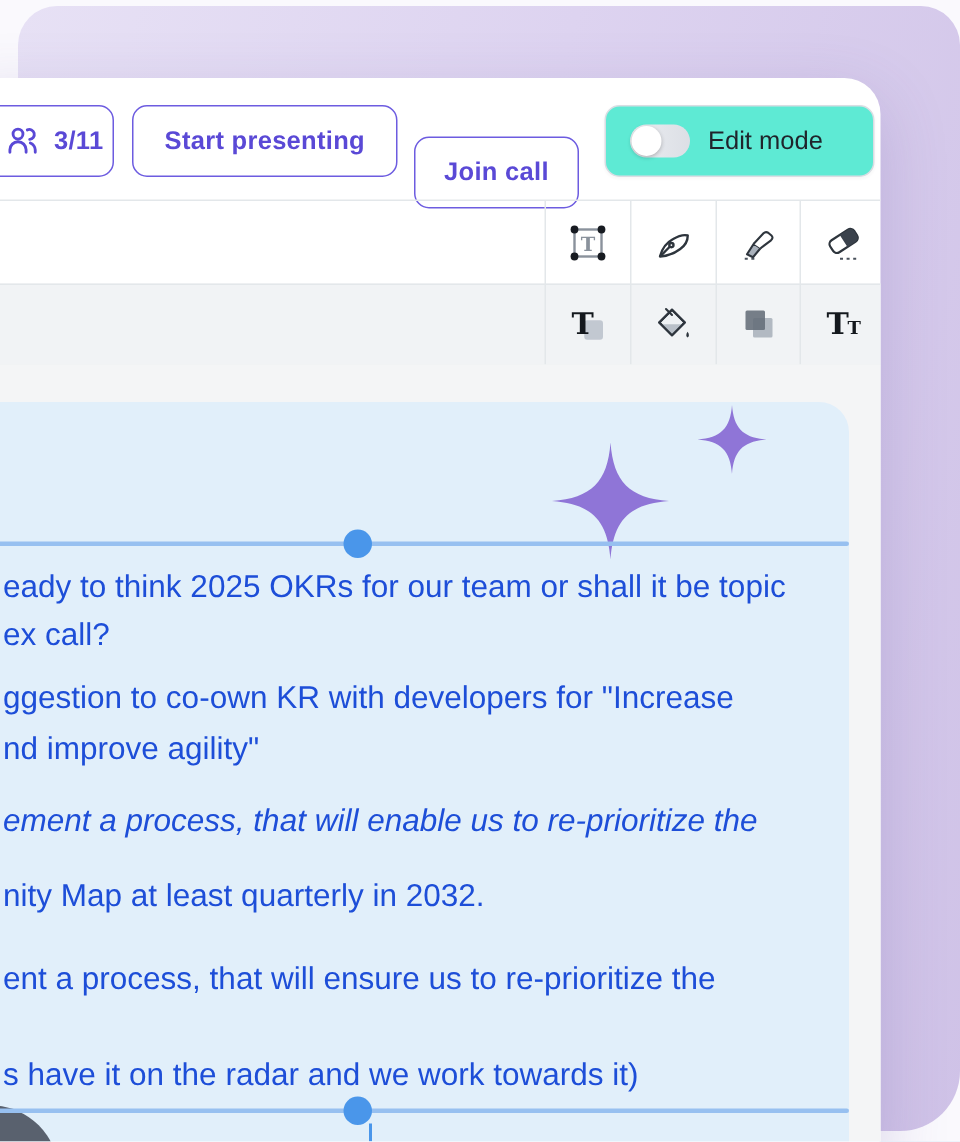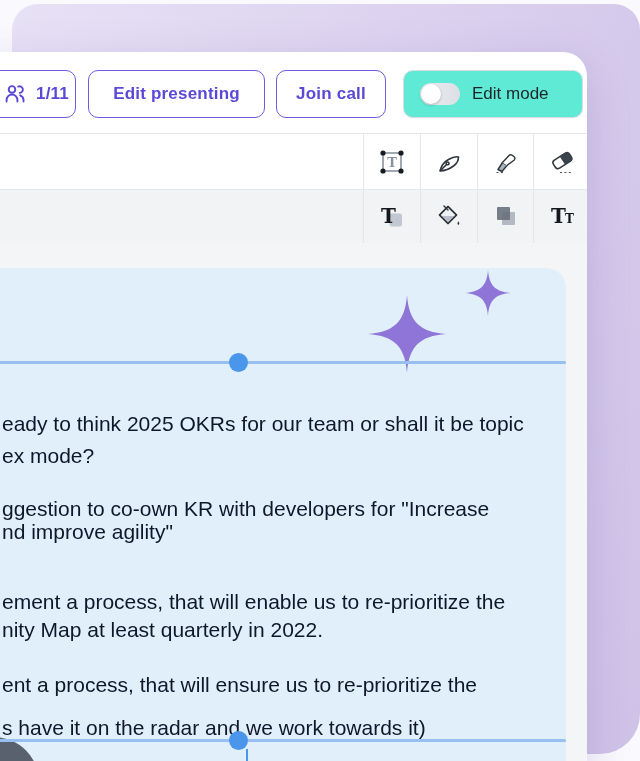--- a/index.html
+++ b/index.html
@@ -31,21 +31,21 @@
   
   .hdr-btn{
     top:70px;height:48px;box-sizing:border-box;
     border:1.5px solid #6d5ce0;border-radius:10px;background:#fff;
     display:flex;align-items:center;justify-content:center;gap:9px;
     color:var(--accent-purple);font-weight:700;font-size:17px;letter-spacing:.2px;
     cursor:pointer;
   }
   .btn-participants{left:-20px;width:96px;padding-left:22px;justify-content:flex-start;}
   .btn-start{left:88px;width:177px;}
-  .btn-join{left:276px;width:110px;}
+  .btn-join{left:276px;width:110px;margin-top:21px;}
   .edit-group{
     left:403px;top:70px;width:180px;height:48px;box-sizing:border-box;
     border:1px solid #d9dde3;border-radius:10px;background:#5eead4;
     display:flex;align-items:center;gap:12px;padding-left:16px;
     box-shadow:0 1px 2px rgba(40,40,60,.04);
   }
   .toggle{
     width:40px;height:22px;border-radius:11px;
     background:linear-gradient(90deg,#eceef2,#dcdfe5);
     position:relative;cursor:pointer;flex:0 0 auto;
@@ -77,43 +77,43 @@
     background:#59616e;
   }
   .sel-line{left:0;width:602px;height:3px;background:var(--selection-line-blue);border-radius:2px;}
   .sel-dot{
     width:19px;height:19px;border-radius:50%;background:var(--selection-blue);
     cursor:grab;
   }
   .sel-stem{left:282px;top:481px;width:2px;height:12px;background:var(--selection-blue);}
   .tline{
     left:38px;white-space:nowrap;
-    font-size:21px;line-height:26px;color:#0f172a;cursor:text;margin-top:32px;
+    font-size:21px;line-height:26px;color:#1d4ed8;cursor:text;
   }
 </style>
 </head>
 <body>
 
 <div class="abs backdrop"></div>
 
 <div class="abs window"></div>
 
 <div class="abs hdr-btn btn-participants">
   <span style="display:flex;">
     <svg width="24" height="24" viewBox="0 0 24 24" fill="none" stroke="#5a49d6" stroke-width="1.9" stroke-linecap="round">
       <circle cx="9" cy="7.4" r="3.3"></circle>
       <path d="M3.6 19.5v-1.6a5.4 5.4 0 0 1 10.8 0v1.6"></path>
       <path d="M15.2 4.6a3.3 3.3 0 1 1 1.6 6.3"></path>
       <path d="M17.2 13.3a5.4 5.4 0 0 1 3.3 4.6v1.6"></path>
     </svg>
   </span>
-  <span>1/11</span>
-</div>
-
-<button class="abs hdr-btn btn-start" style="font-family:'Liberation Sans',sans-serif;">Edit presenting</button>
+  <span>3/11</span>
+</div>
+
+<button class="abs hdr-btn btn-start" style="font-family:'Liberation Sans',sans-serif;">Start presenting</button>
 
 <button class="abs hdr-btn btn-join" style="font-family:'Liberation Sans',sans-serif;">Join call</button>
 
 <div class="abs edit-group">
   <span class="toggle">
       <span class="knob"></span>
     </span>
   <span class="edit-label">Edit mode</span>
 </div>
 
@@ -220,27 +220,27 @@
   <span class="abs" style="left:501px;top:2px;">
     <svg width="46" height="46" viewBox="-40 -40 80 80">
       <path d="M0,-40 C2,-13 13,-2 40,0 C13,2 2,13 0,40 C-2,13 -13,2 -40,0 C-13,-2 -2,-13 0,-40 Z" fill="#8f75d7"></path>
     </svg>
   </span>
 
   <div class="abs sel-line" style="top:93px;"></div>
   <div class="abs sel-dot" style="left:265px;top:85px;"></div>
 
   <div class="tline abs" style="top:111px;">eady to think 2025 OKRs for our team or shall it be topic</div>
-  <div class="tline abs" style="top:143px;">ex mode?</div>
-
-  <div class="tline abs" style="top:196px;text-align:right;">ggestion to co-own KR with developers for "Increase</div>
+  <div class="tline abs" style="top:143px;">ex call?</div>
+
+  <div class="tline abs" style="top:185px;text-align:right;">ggestion to co-own KR with developers for "Increase</div>
   <div class="tline abs" style="top:219px;">nd improve agility"</div>
 
-  <div class="tline abs" style="top:289px;">ement a process, that will enable us to re-prioritize the</div>
-  <div class="tline abs" style="top:317px;">nity Map at least quarterly in 2022.</div>
+  <div class="tline abs" style="top:267px;font-style:italic;">ement a process, that will enable us to re-prioritize the</div>
+  <div class="tline abs" style="top:317px;">nity Map at least quarterly in 2032.</div>
 
   <div class="tline abs" style="top:372px;">ent a process, that will ensure us to re-prioritize the</div>
-  <div class="tline abs" style="top:415px;">s have it on the radar and we work towards it)</div>
+  <div class="tline abs" style="top:436px;">s have it on the radar and we work towards it)</div>
 
   <div class="abs sel-line" style="top:471px;"></div>
   <div class="abs sel-stem"></div>
   <div class="abs sel-dot" style="left:265px;top:463px;"></div>
 </div>
 
 </body></html>

